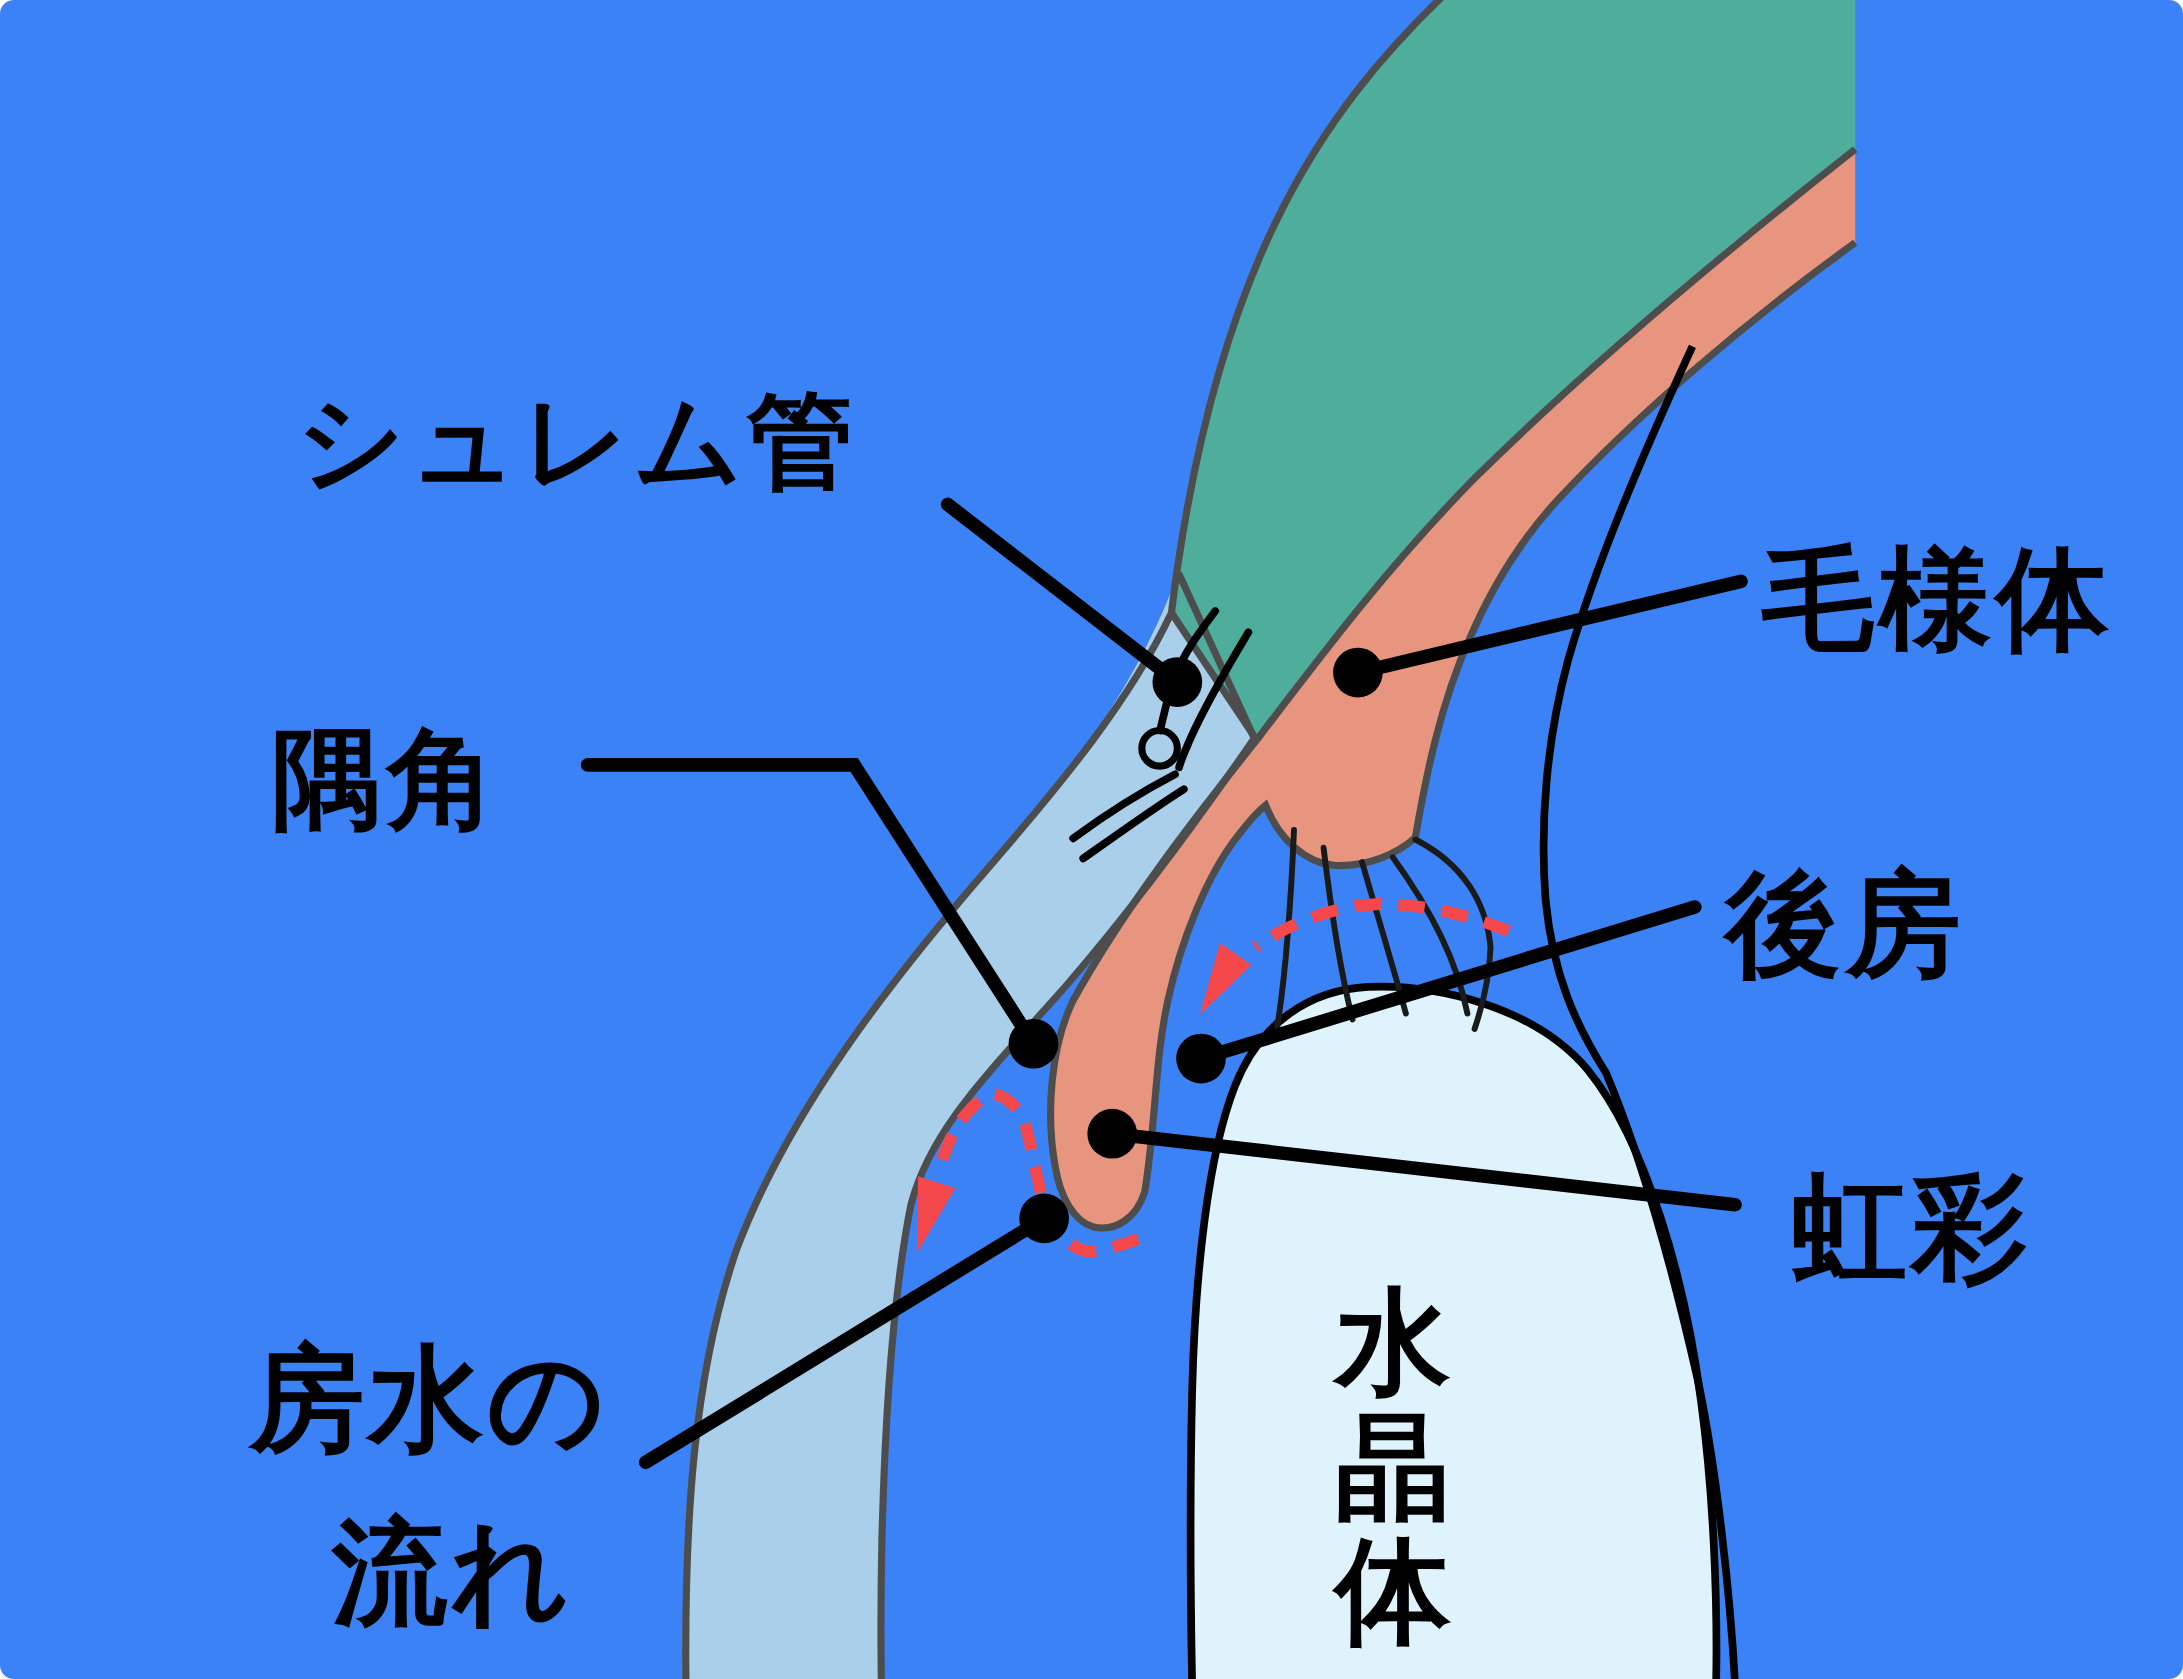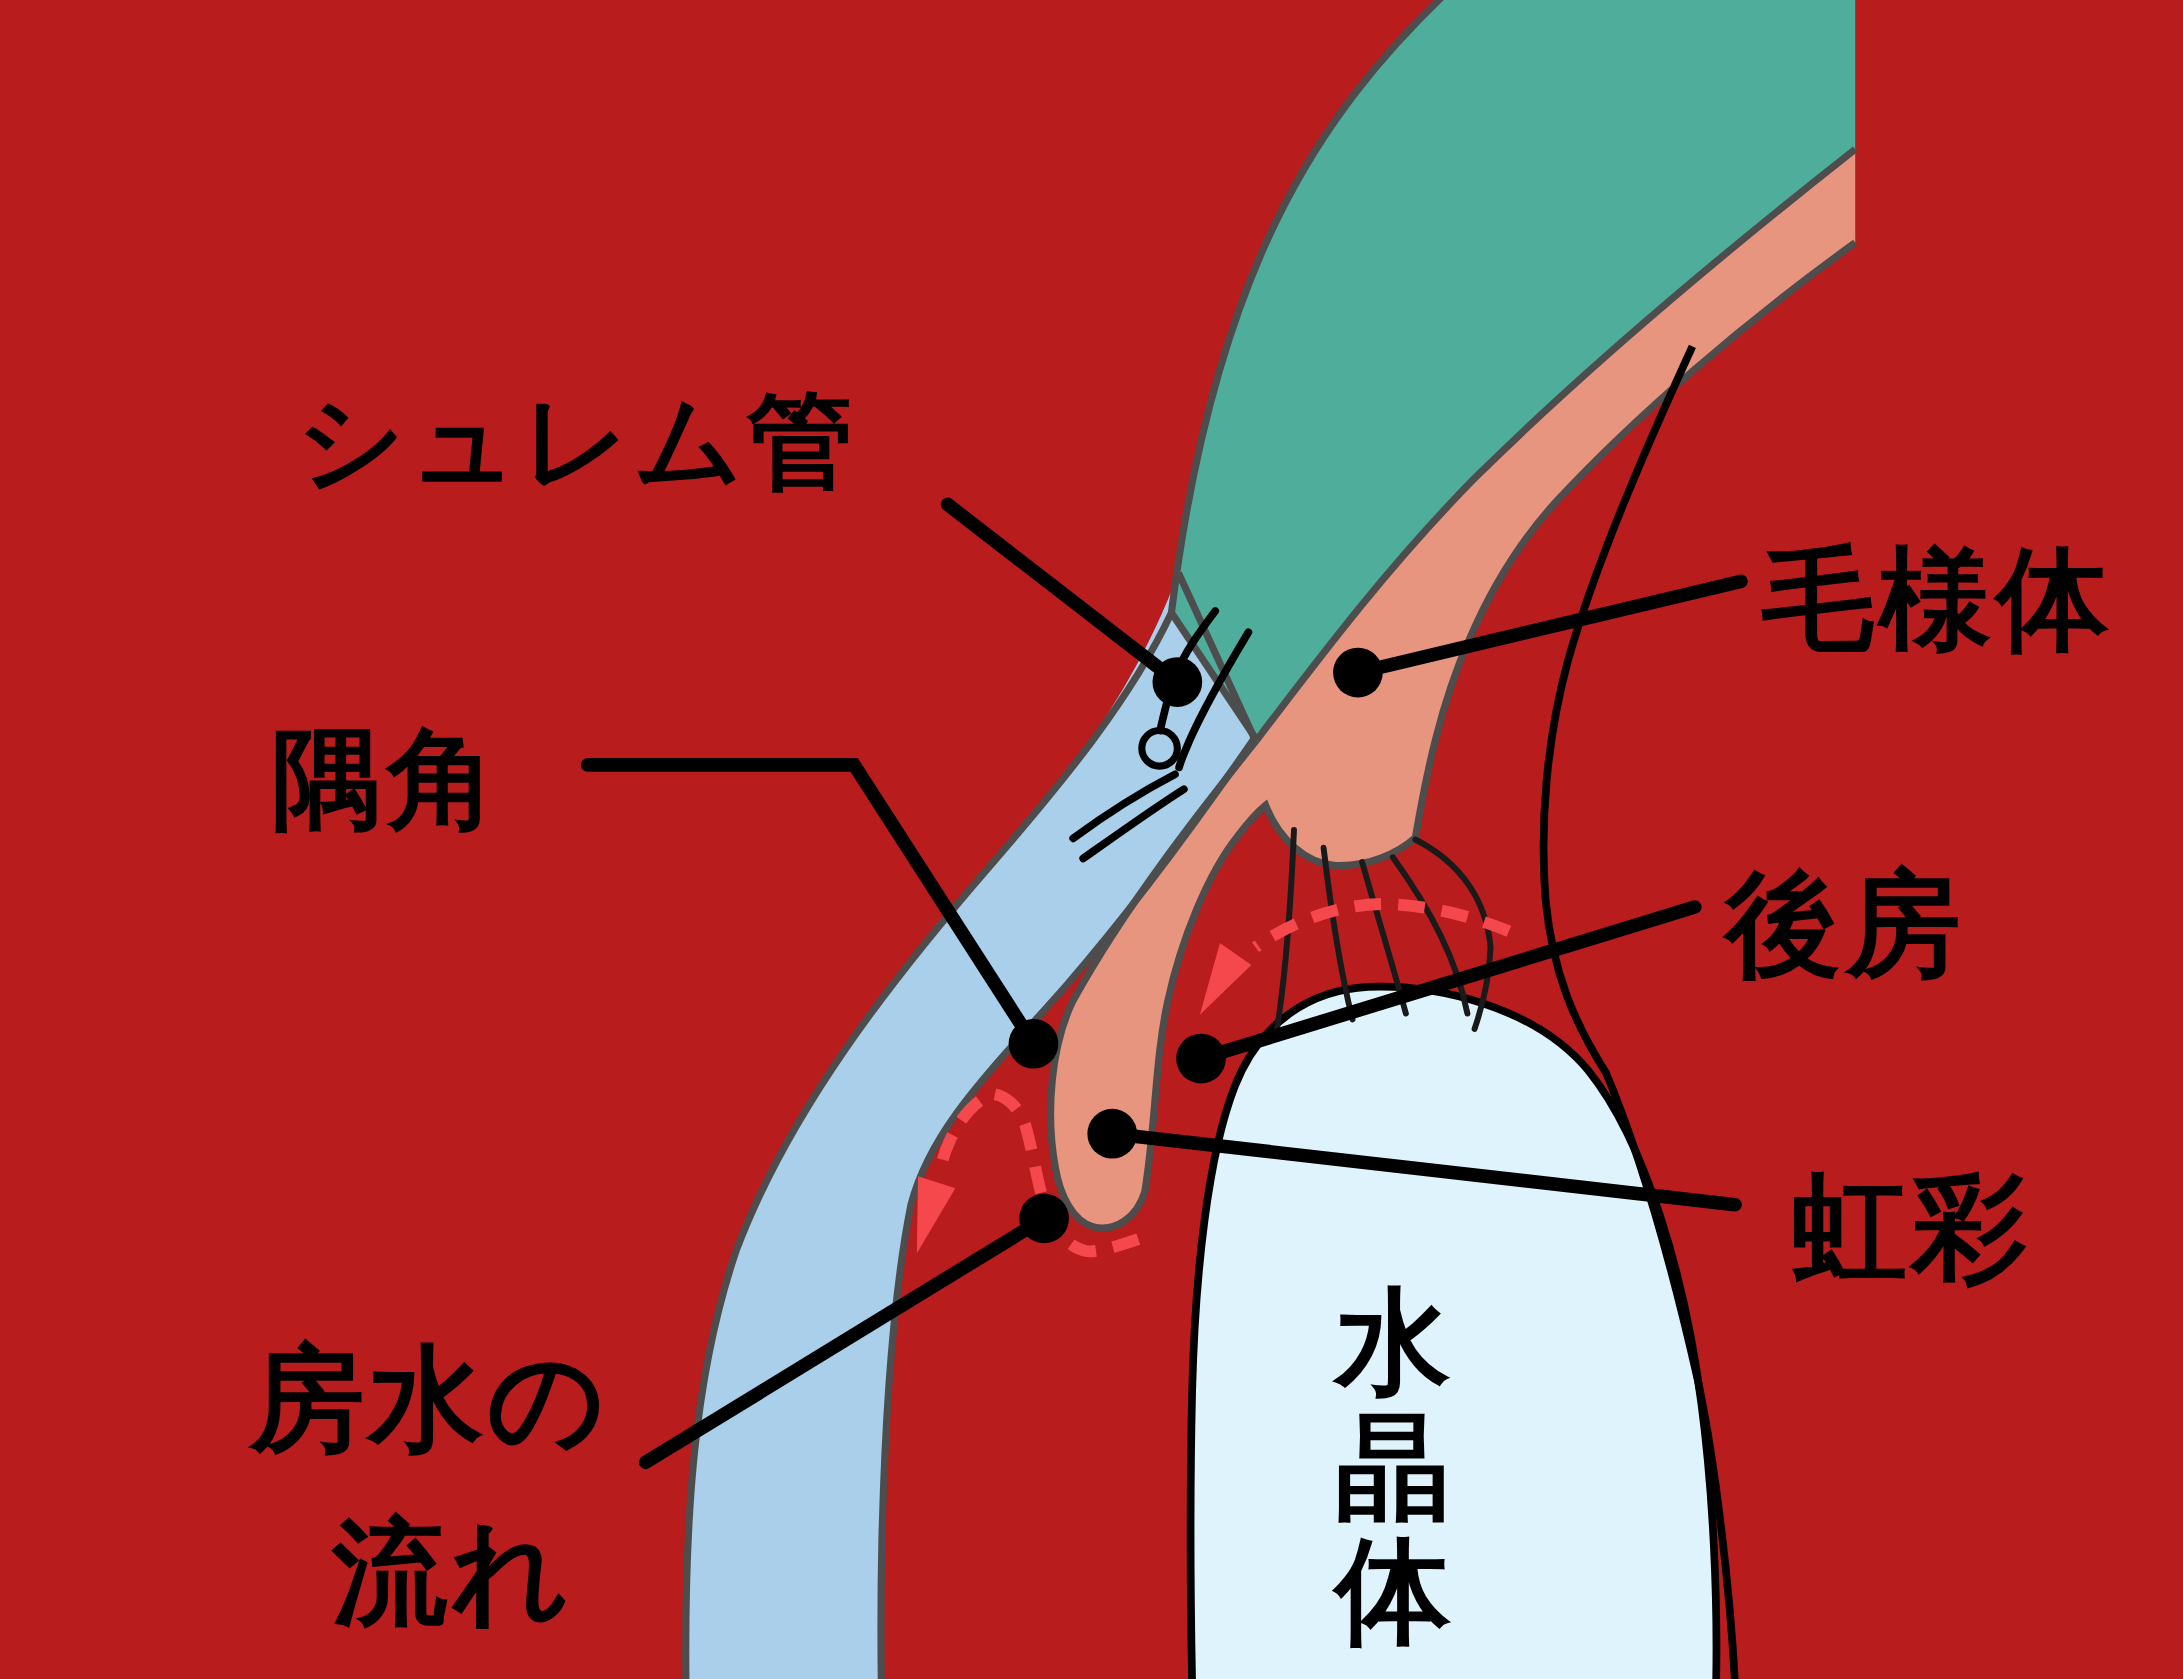--- a/index.html
+++ b/index.html
@@ -6,21 +6,22 @@
     margin:0;
     padding:0;
     background:#ffffff;
     font-family:"Liberation Sans", sans-serif;
   }
   .stage{
     width:100vw;
     height:100vh;
     max-width:100%;
     overflow:hidden;
-    background:#b91c1c;
+    background:#3b82f6;
+    border-radius:14px;
   }
   svg{display:block;width:100%;height:100%;}
   text{
     font-family:"Liberation Sans", sans-serif;
     font-weight:700;
     fill:#000000;
   }
 </style>
 </head>
 <body>

